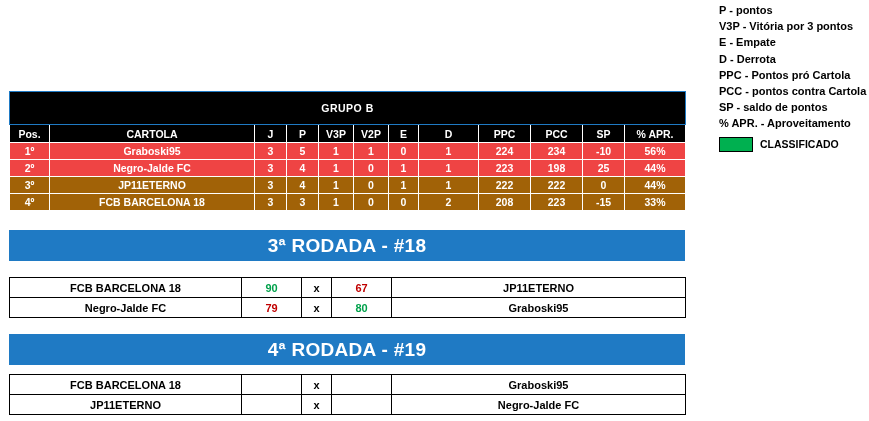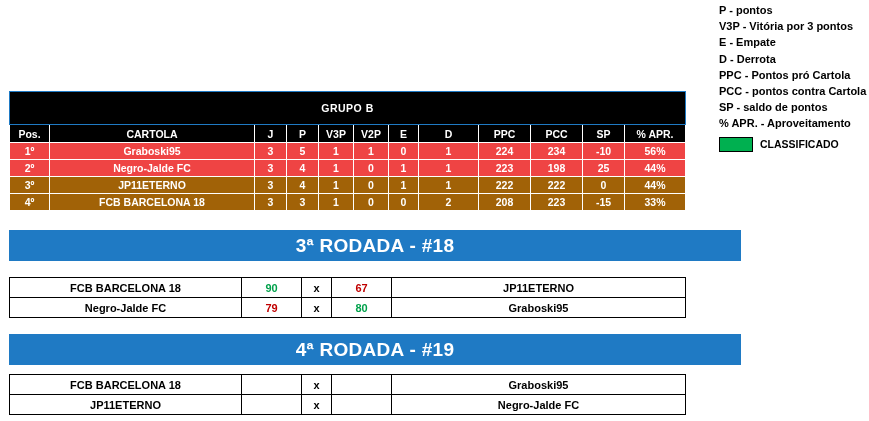--- a/index.html
+++ b/index.html
@@ -97,21 +97,21 @@
   .row-red td {
     background: #a16207;
     color: #ffffff;
     font-weight: bold;
   }
 
   
   .round-banner {
     position: absolute;
     left: 9px;
-    width: 732px;
+    width: 676px;
     height: 31px;
     background: #1f7ac4;
     border: 1px solid #1f7ac4;
     box-sizing: border-box;
     color: #ffffff;
     font-size: 19px;
     font-weight: bold;
     display: flex;
     align-items: center;
     justify-content: center;

